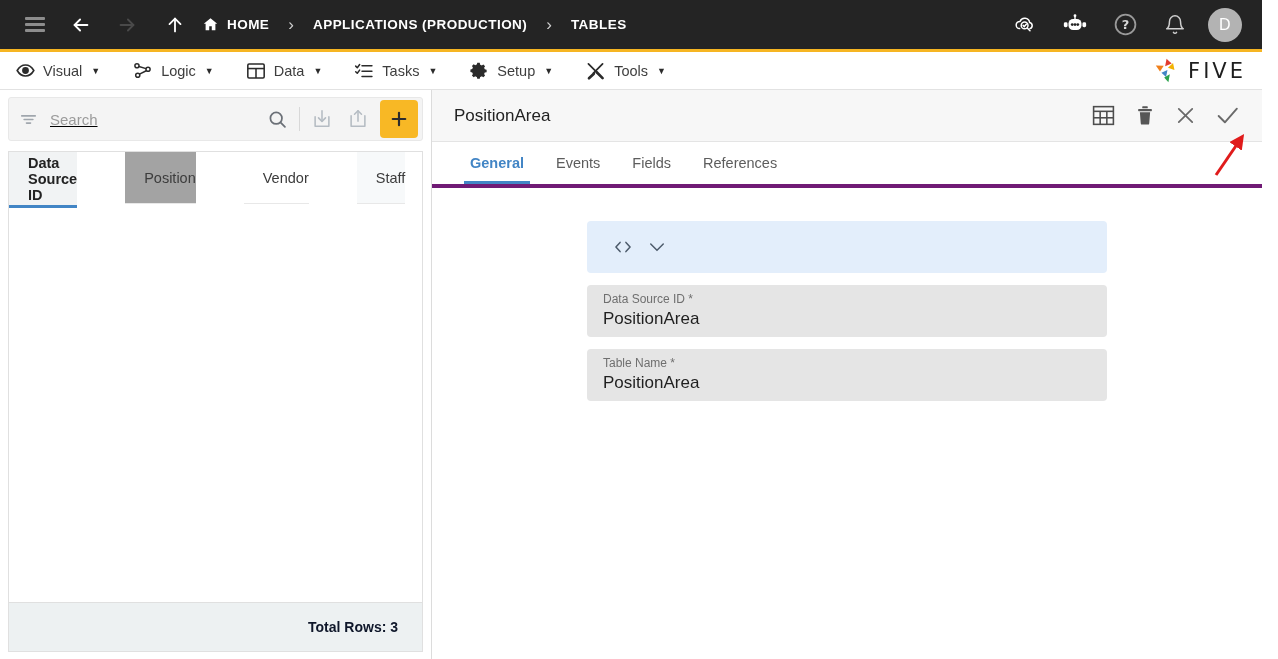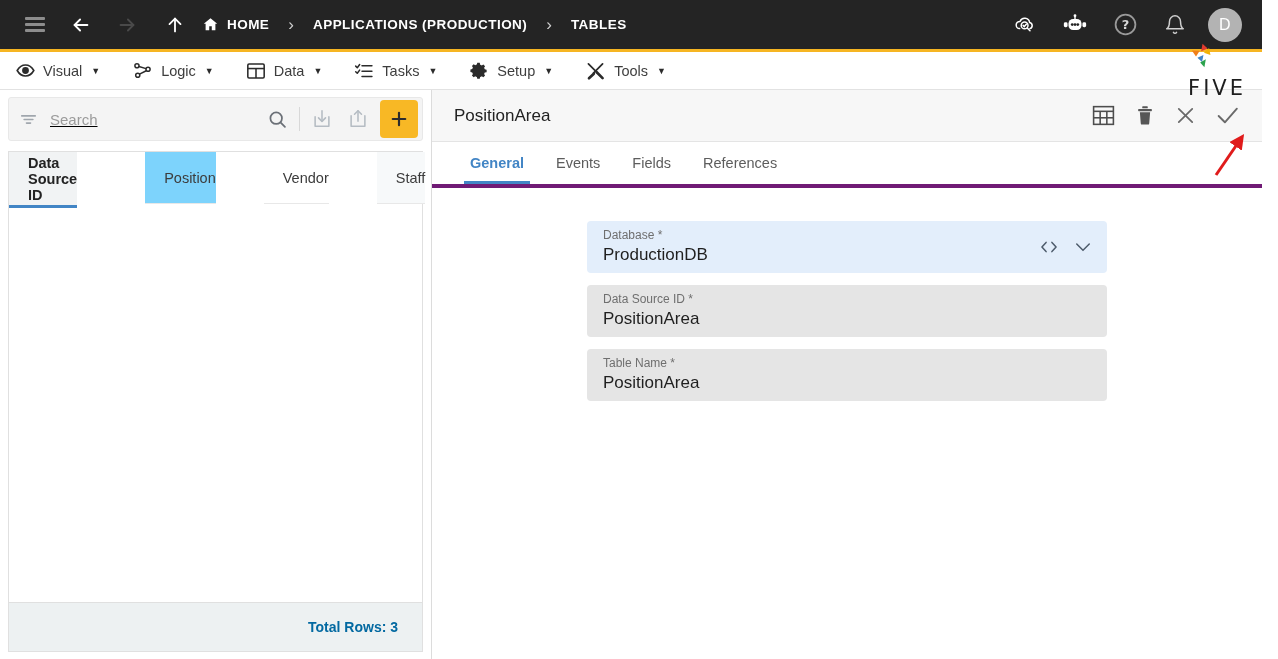--- a/index.html
+++ b/index.html
@@ -71,21 +71,21 @@
   .menu-item {
     display: flex; align-items: center; gap: 8px;
     margin-right: 32px;
     cursor: pointer;
     color: #3d3d3d;
     font-size: 14.5px;
   }
   .menu-item .caret { font-size: 9px; color: #2b2b2b; margin-left: 1px;}
   .brand {
     position: absolute; right: 16px; top: 50%; transform: translateY(-50%);
-    display: flex; align-items: flex-start; gap: 6px; flex-direction: column;
+    display: flex; align-items: center; gap: 6px;
   }
   .brand-text {
     font-size: 21px; letter-spacing: 3px; color: #1e1e1e;
     font-family: "DejaVu Sans", sans-serif;
   }
 
   
   .body {
     flex: 1 1 auto; display: flex; min-height: 0;
     background: #ffffff;
@@ -149,31 +149,31 @@
   }
   .row {
     height: 52px;
     display: flex; align-items: center;
     padding-left: 19px;
     font-size: 14.5px; color: #3c3c3c;
     border-bottom: 1px solid #e8e8e8;
     cursor: pointer;
     background: #fff;
   }
-  .row.sel { background: #7dd3fc; margin-left: 20px; }
+  .row.sel { background: #a3a3a3; }
   .row.alt { background: #f7f9fa; }
   .list-fill { flex: 1 1 auto; background: #fff; }
   .footer {
     height: 50px; flex: 0 0 50px;
     background: #edf1f2;
     border: 1px solid #e0e0e0;
     margin: 0 8px 7px 8px;
     display: flex; align-items: center; justify-content: flex-end;
     padding-right: 24px;
-    font-size: 14px; font-weight: bold; color: #0369a1;
+    font-size: 14px; font-weight: bold; color: #0f172a;
   }
 
   
   .right { flex: 1 1 auto; display: flex; flex-direction: column; min-width: 0; background:#fff;}
   .panel-head {
     height: 52px; flex: 0 0 52px;
     background: #f7f7f7;
     border-bottom: 1px solid #e4e4e4;
     display: flex; align-items: center;
     padding: 0 22px 0 22px;
@@ -529,24 +529,20 @@
           <span>Fields</span>
         </div>
         <div class="tab">
           <span>References</span>
         </div>
       </div>
 
       <div class="form">
 
         <div class="field db">
-          <div class="field-inner">
-            <span class="field-label">Database *</span>
-            <input class="field-value" type="text" value="ProductionDB" style="">
-          </div>
           <div class="field-icons">
             <span>
               <svg width="20" height="16" viewBox="0 0 24 18" fill="none" stroke="#4d5b6b" stroke-width="1.8" stroke-linecap="round" stroke-linejoin="round">
                 <polyline points="8.5 3.5 3.5 9 8.5 14.5"></polyline>
                   <polyline points="15.5 3.5 20.5 9 15.5 14.5"></polyline>
               </svg>
             </span>
             <span>
               <svg width="20" height="16" viewBox="0 0 24 18" fill="none" stroke="#4d5b6b" stroke-width="1.8" stroke-linecap="round" stroke-linejoin="round">
                 <polyline points="4.5 5.5 12 13 19.5 5.5"></polyline>

